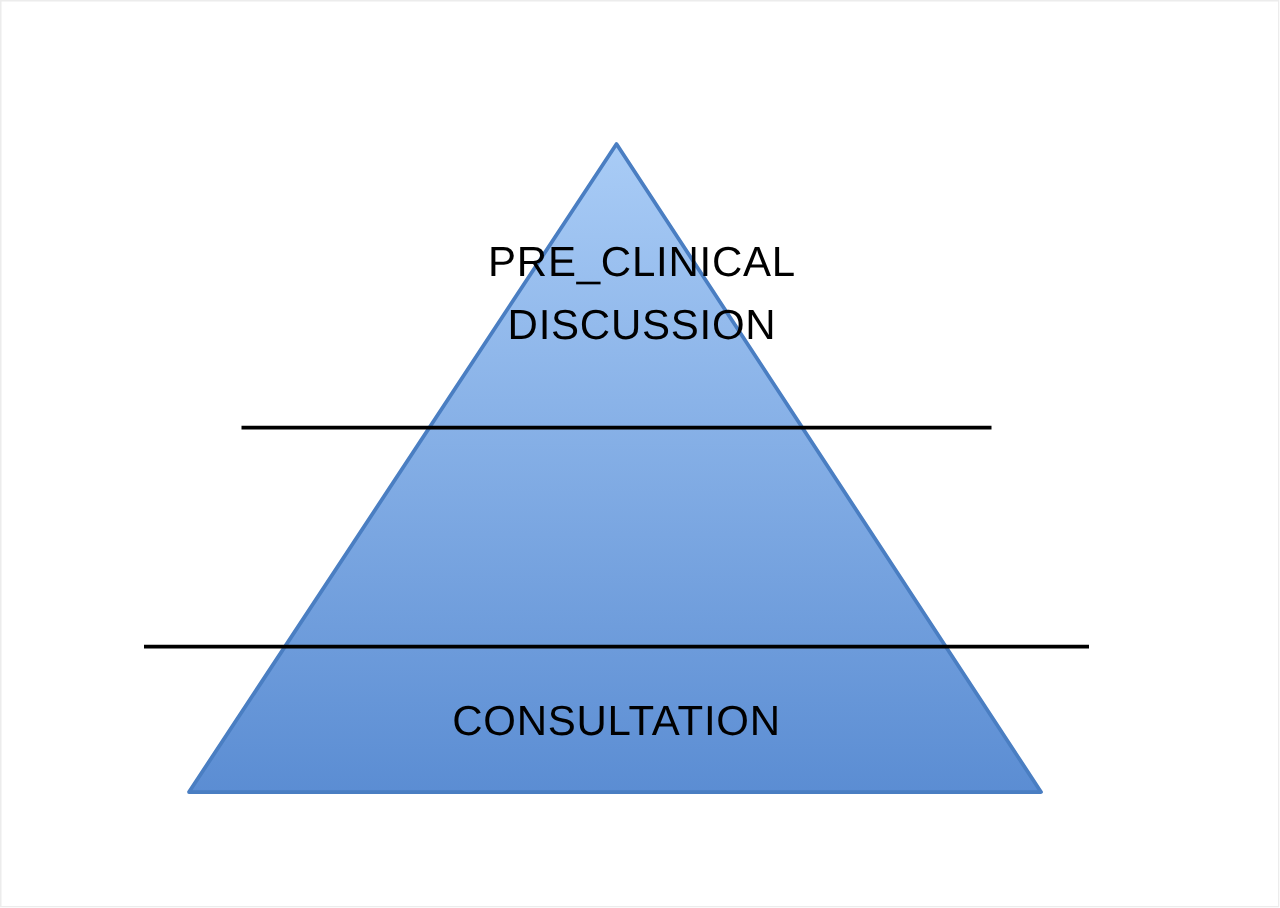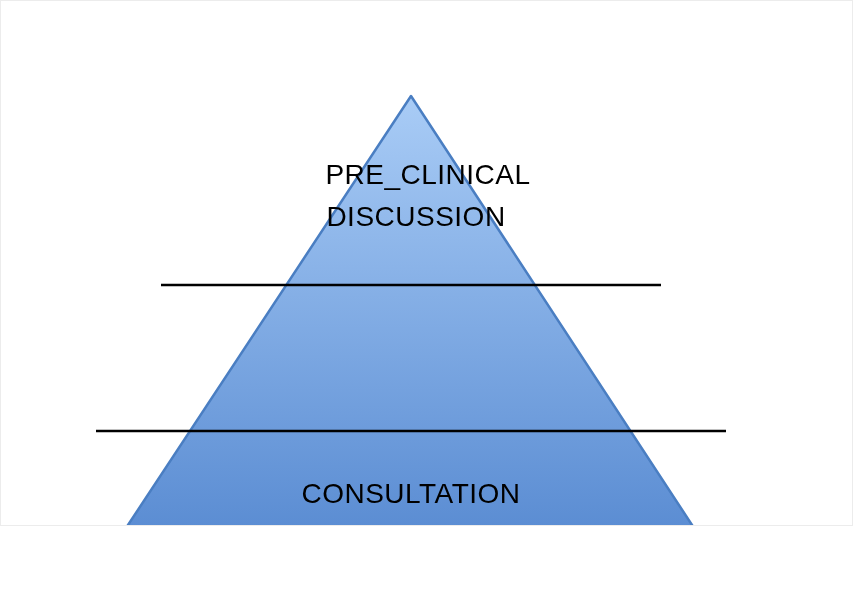--- a/index.html
+++ b/index.html
@@ -4,21 +4,21 @@
 <style>
   html, body {
     margin: 0;
     padding: 0;
     background: #ffffff;
     font-family: "Liberation Sans", sans-serif;
   }
   .canvas {
     position: relative;
     width: 853px;
-    height: 526px;
+    height: 605px;
     background: #ffffff;
     overflow: hidden;
     box-sizing: border-box;
     border: 1px solid #ececec;
   }
   .pyramid-svg {
     position: absolute;
     left: 0;
     top: 0;
   }
@@ -27,23 +27,23 @@
     transform: translateX(-50%);
     color: #000000;
     font-size: 28px;
     font-weight: 400;
     letter-spacing: 0.5px;
     white-space: nowrap;
     text-align: center;
     line-height: 42px;
   }
   .label-top-1    { left: 427px; top: 153px; }
-  .label-top-2    { left: 415px; top: 195px; }
+  .label-top-2    { left: 427px; top: 195px; }
   .label-middle   { left: 406px; top: 348px; }
-  .label-bottom   { left: 410px; top: 472px; }
+  .label-bottom   { left: 410px; top: 459px; }
 </style>
 </head>
 <body>
 
 <div class="canvas">
 
   <svg class="pyramid-svg" width="853" height="605" viewBox="0 0 853 605">
     <defs>
       <linearGradient id="pyrGrad" x1="0" y1="0" x2="0" y2="1">
         <stop offset="0" stop-color="#a9ccf6"></stop>

